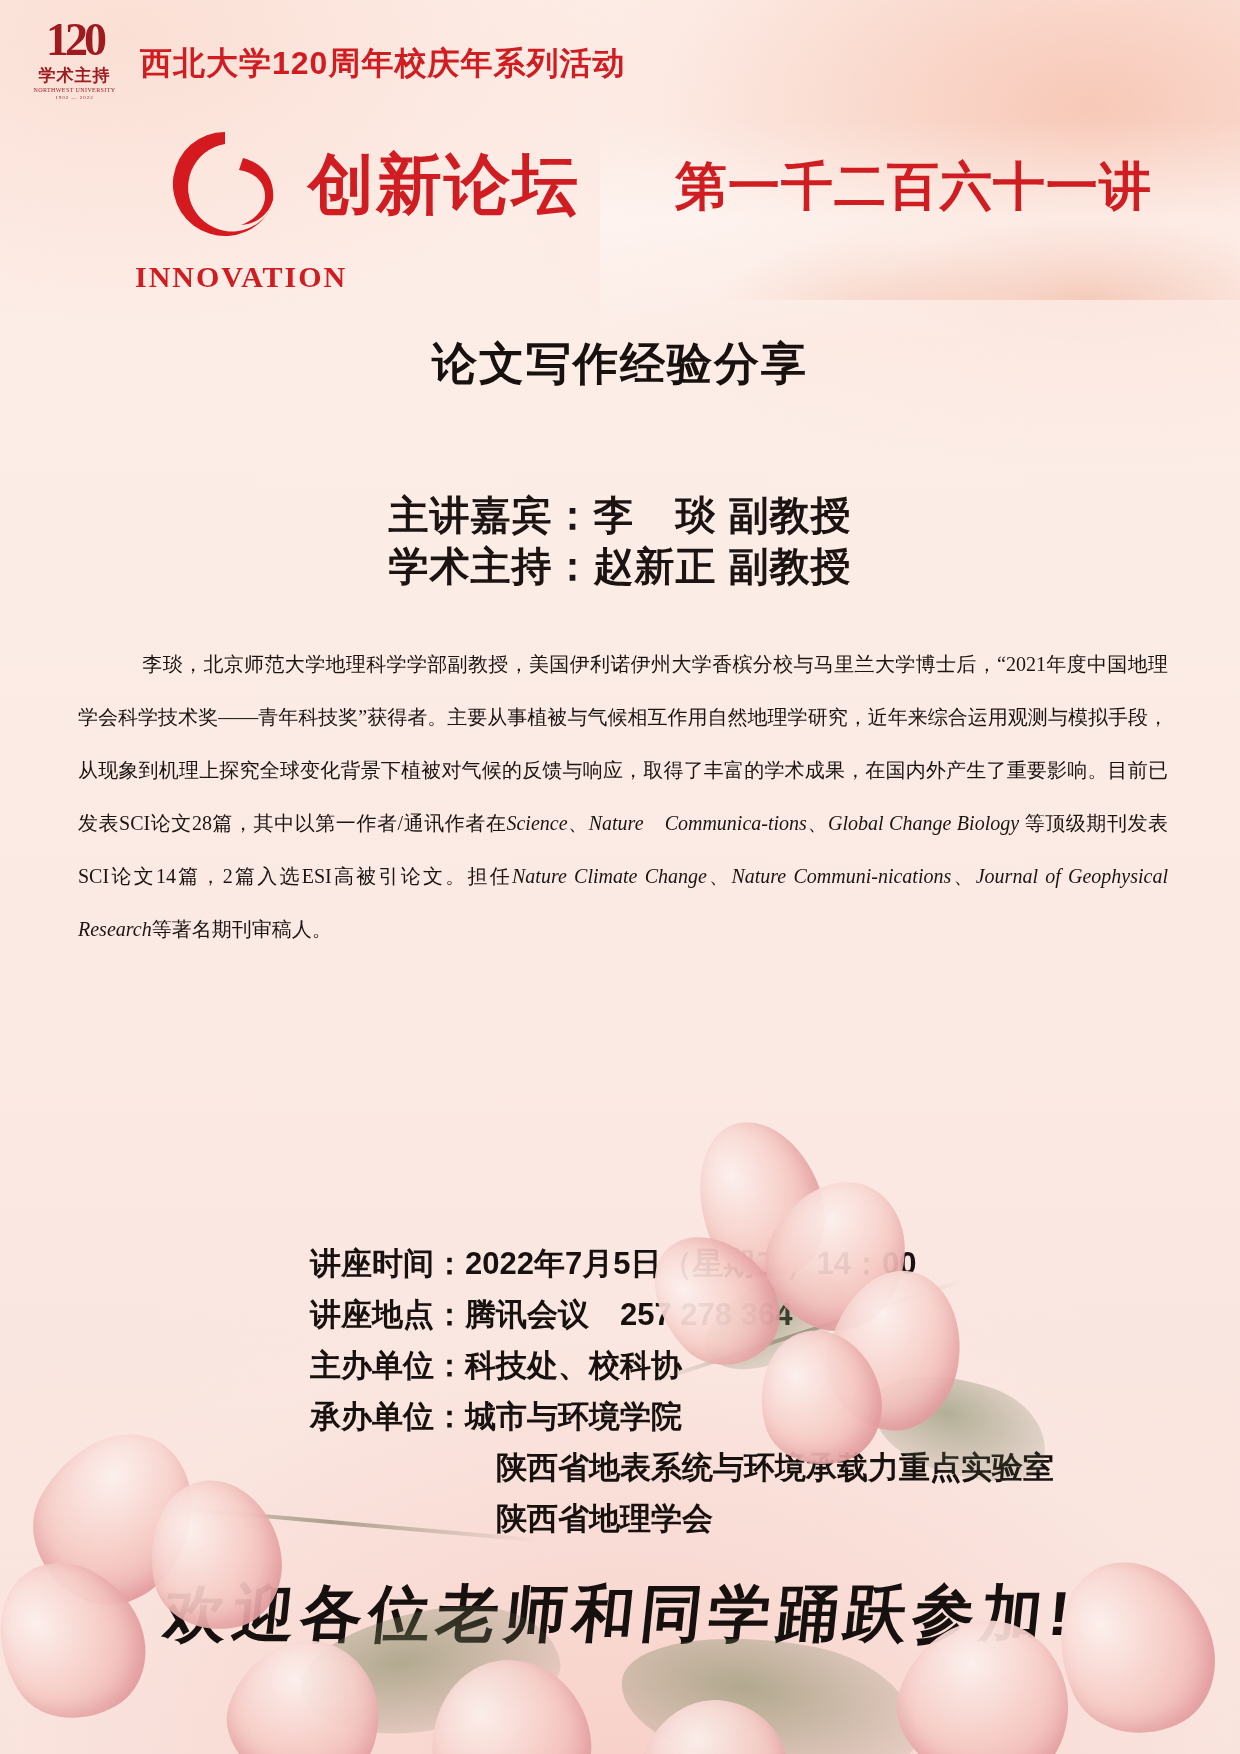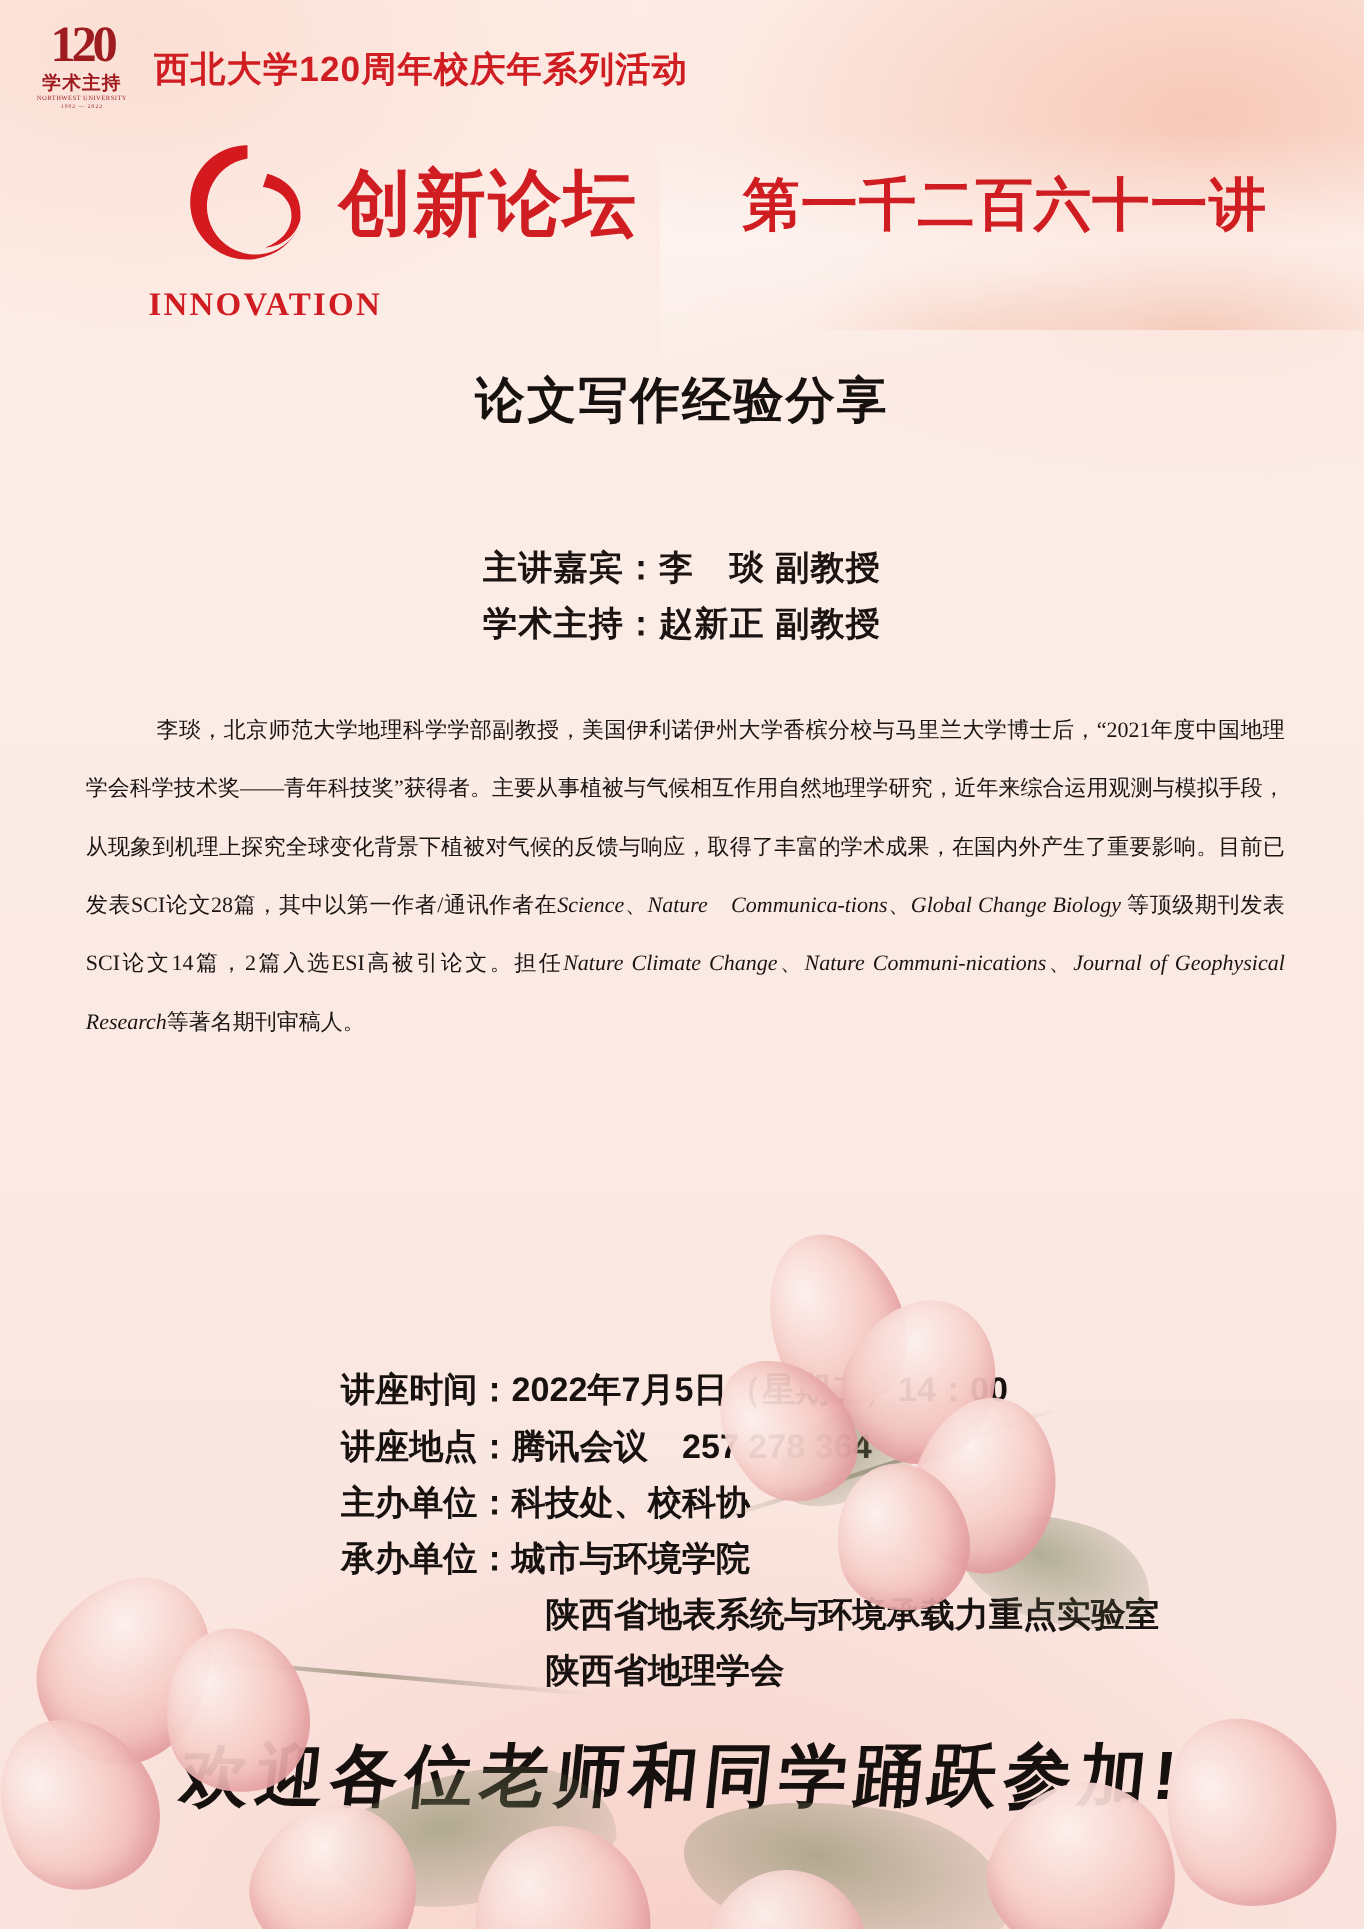--- a/index.html
+++ b/index.html
@@ -140,21 +140,21 @@
     color: #17110f;
     line-height: 68px;
     font-family: "Liberation Sans", sans-serif;
     letter-spacing: 2px;
   }
   .speakers {
     position: absolute;
     left: 0; top: 490px;
     width: 1240px;
     text-align: center;
-    font-size: 31px;
+    font-size: 40px;
     font-weight: 700;
     color: #1b1412;
     line-height: 51px;
     font-family: "Liberation Sans", sans-serif;
     letter-spacing: 1px;
   }
 
   
   .bio {
     position: absolute;

